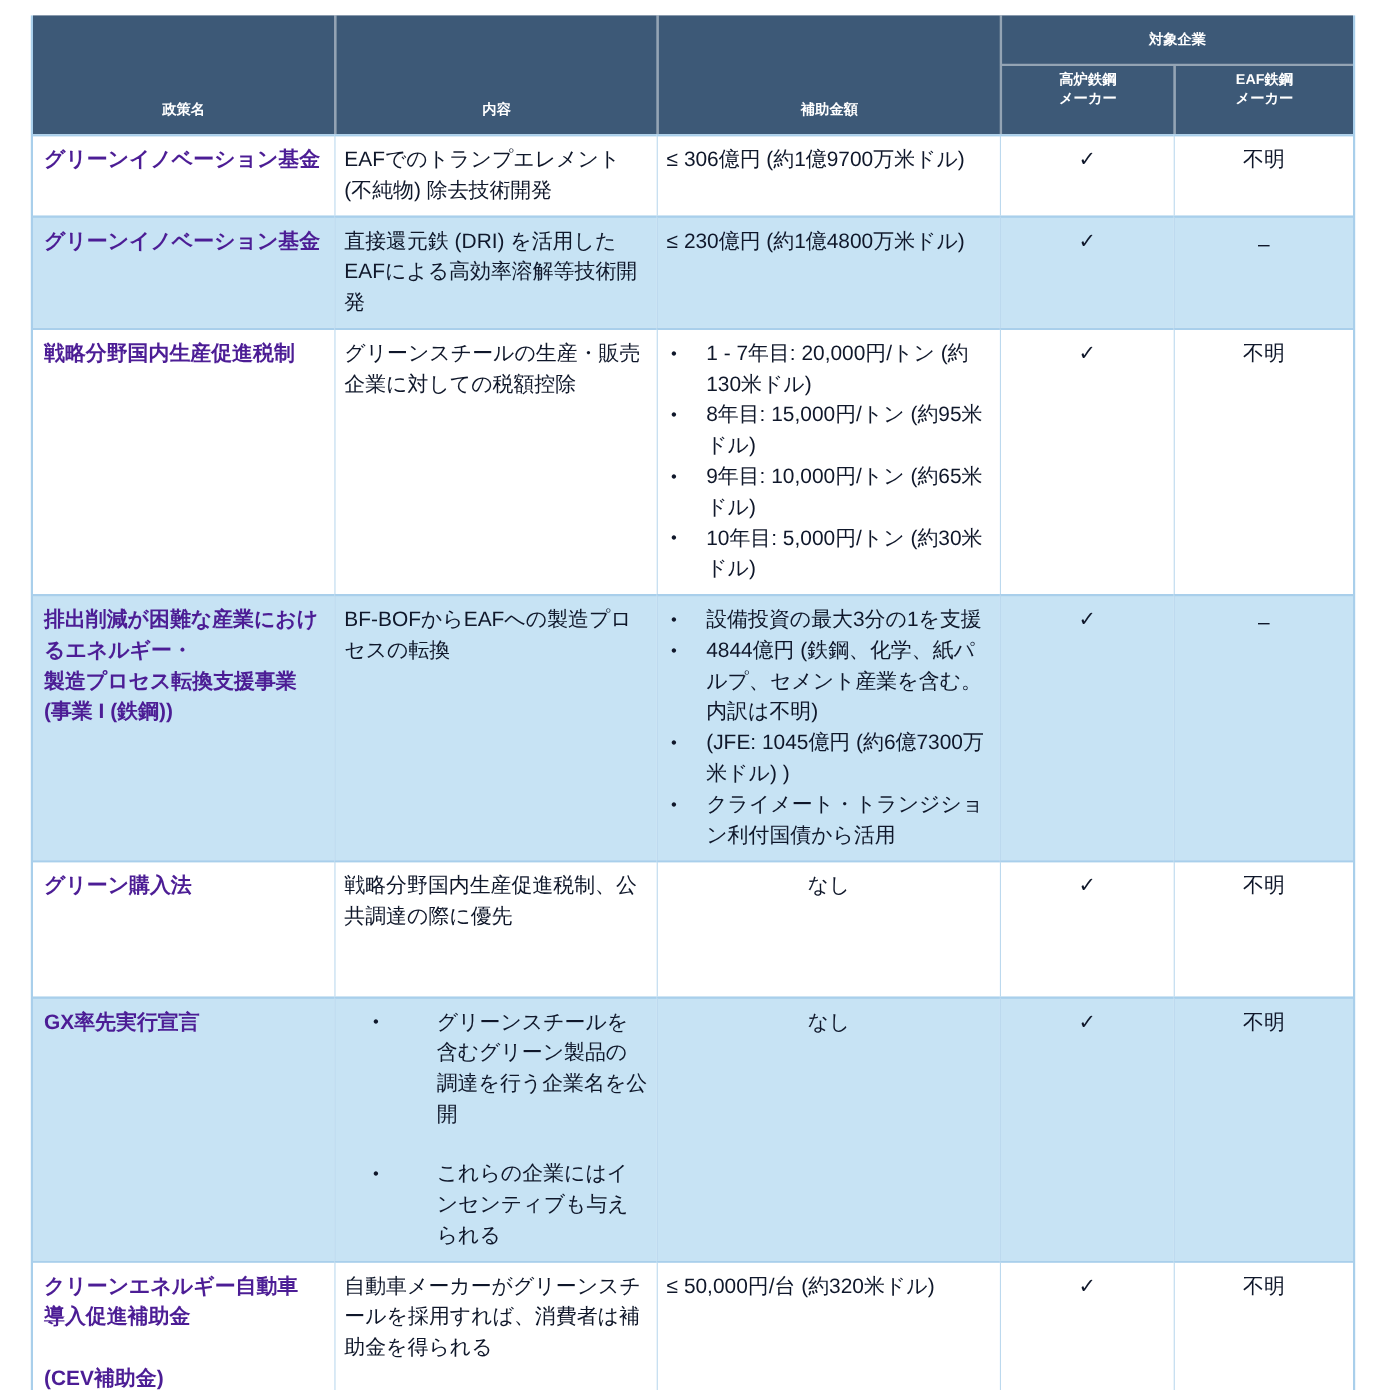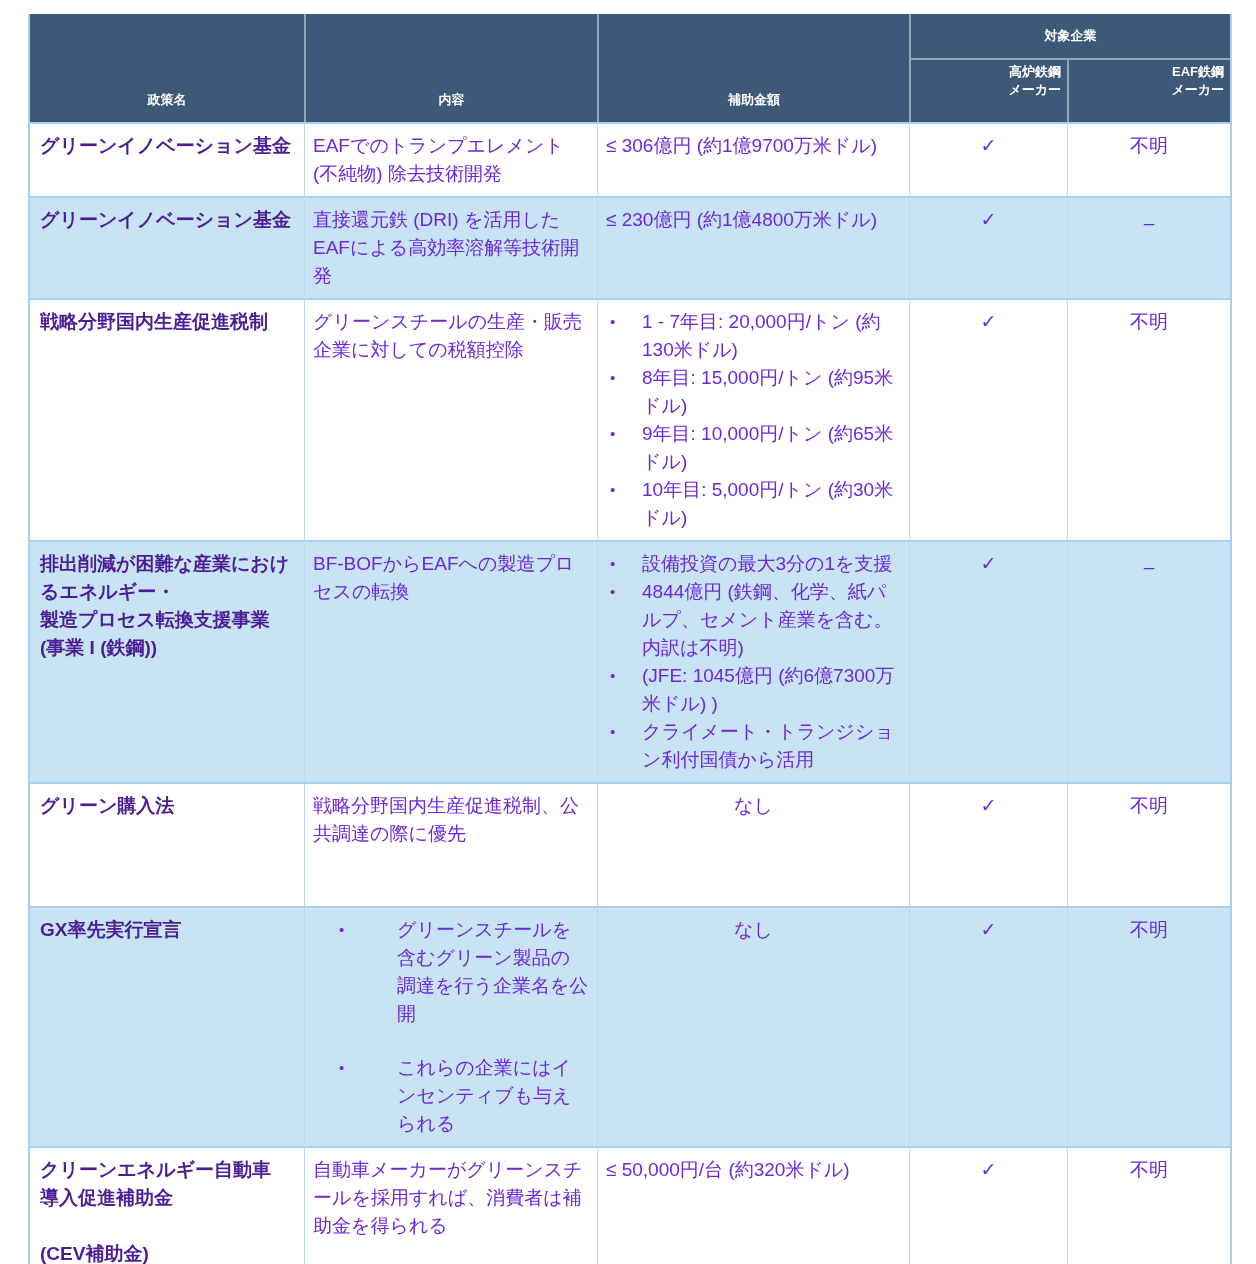--- a/index.html
+++ b/index.html
@@ -14,25 +14,25 @@
     border-left:2px solid #a9cfeb;border-right:2px solid #a9cfeb;border-bottom:3px solid #a9cfeb;
   }
   
   thead th{
     background:#3d5977;color:#ffffff;font-weight:700;font-size:13px;
     text-align:center;padding:0 6px;line-height:1.4;
   }
   thead th.main{vertical-align:bottom;padding-bottom:13px;text-align:center;}
   thead th.divl{border-left:2px solid rgba(255,255,255,0.45);}
   thead th.group{vertical-align:middle;border-bottom:2px solid rgba(255,255,255,0.45);}
-  thead th.sub{vertical-align:middle;white-space:pre-line;padding-bottom:20px;text-align:right;}
+  thead th.sub{vertical-align:middle;white-space:pre-line;padding-bottom:20px;}
   
   tbody td{
     vertical-align:top;padding:8px 8px 8px 8px;
-    font-size:19px;line-height:28px;color:#6d28d9;
+    font-size:19px;line-height:28px;color:#0f172a;
     border-top:2px solid #a9cfeb;
   }
   tbody td + td{border-left:1px solid #bcd9ee;}
   tbody tr.alt td{background:#c7e3f4;}
   td.policy{
     font-weight:700;color:#4c1d95;white-space:pre-line;padding-left:10px;padding-right:12px;
   }
   td.center{text-align:center;}
   td.mark{text-align:center;}
   td.mark .dash{position:relative;top:3px;}

